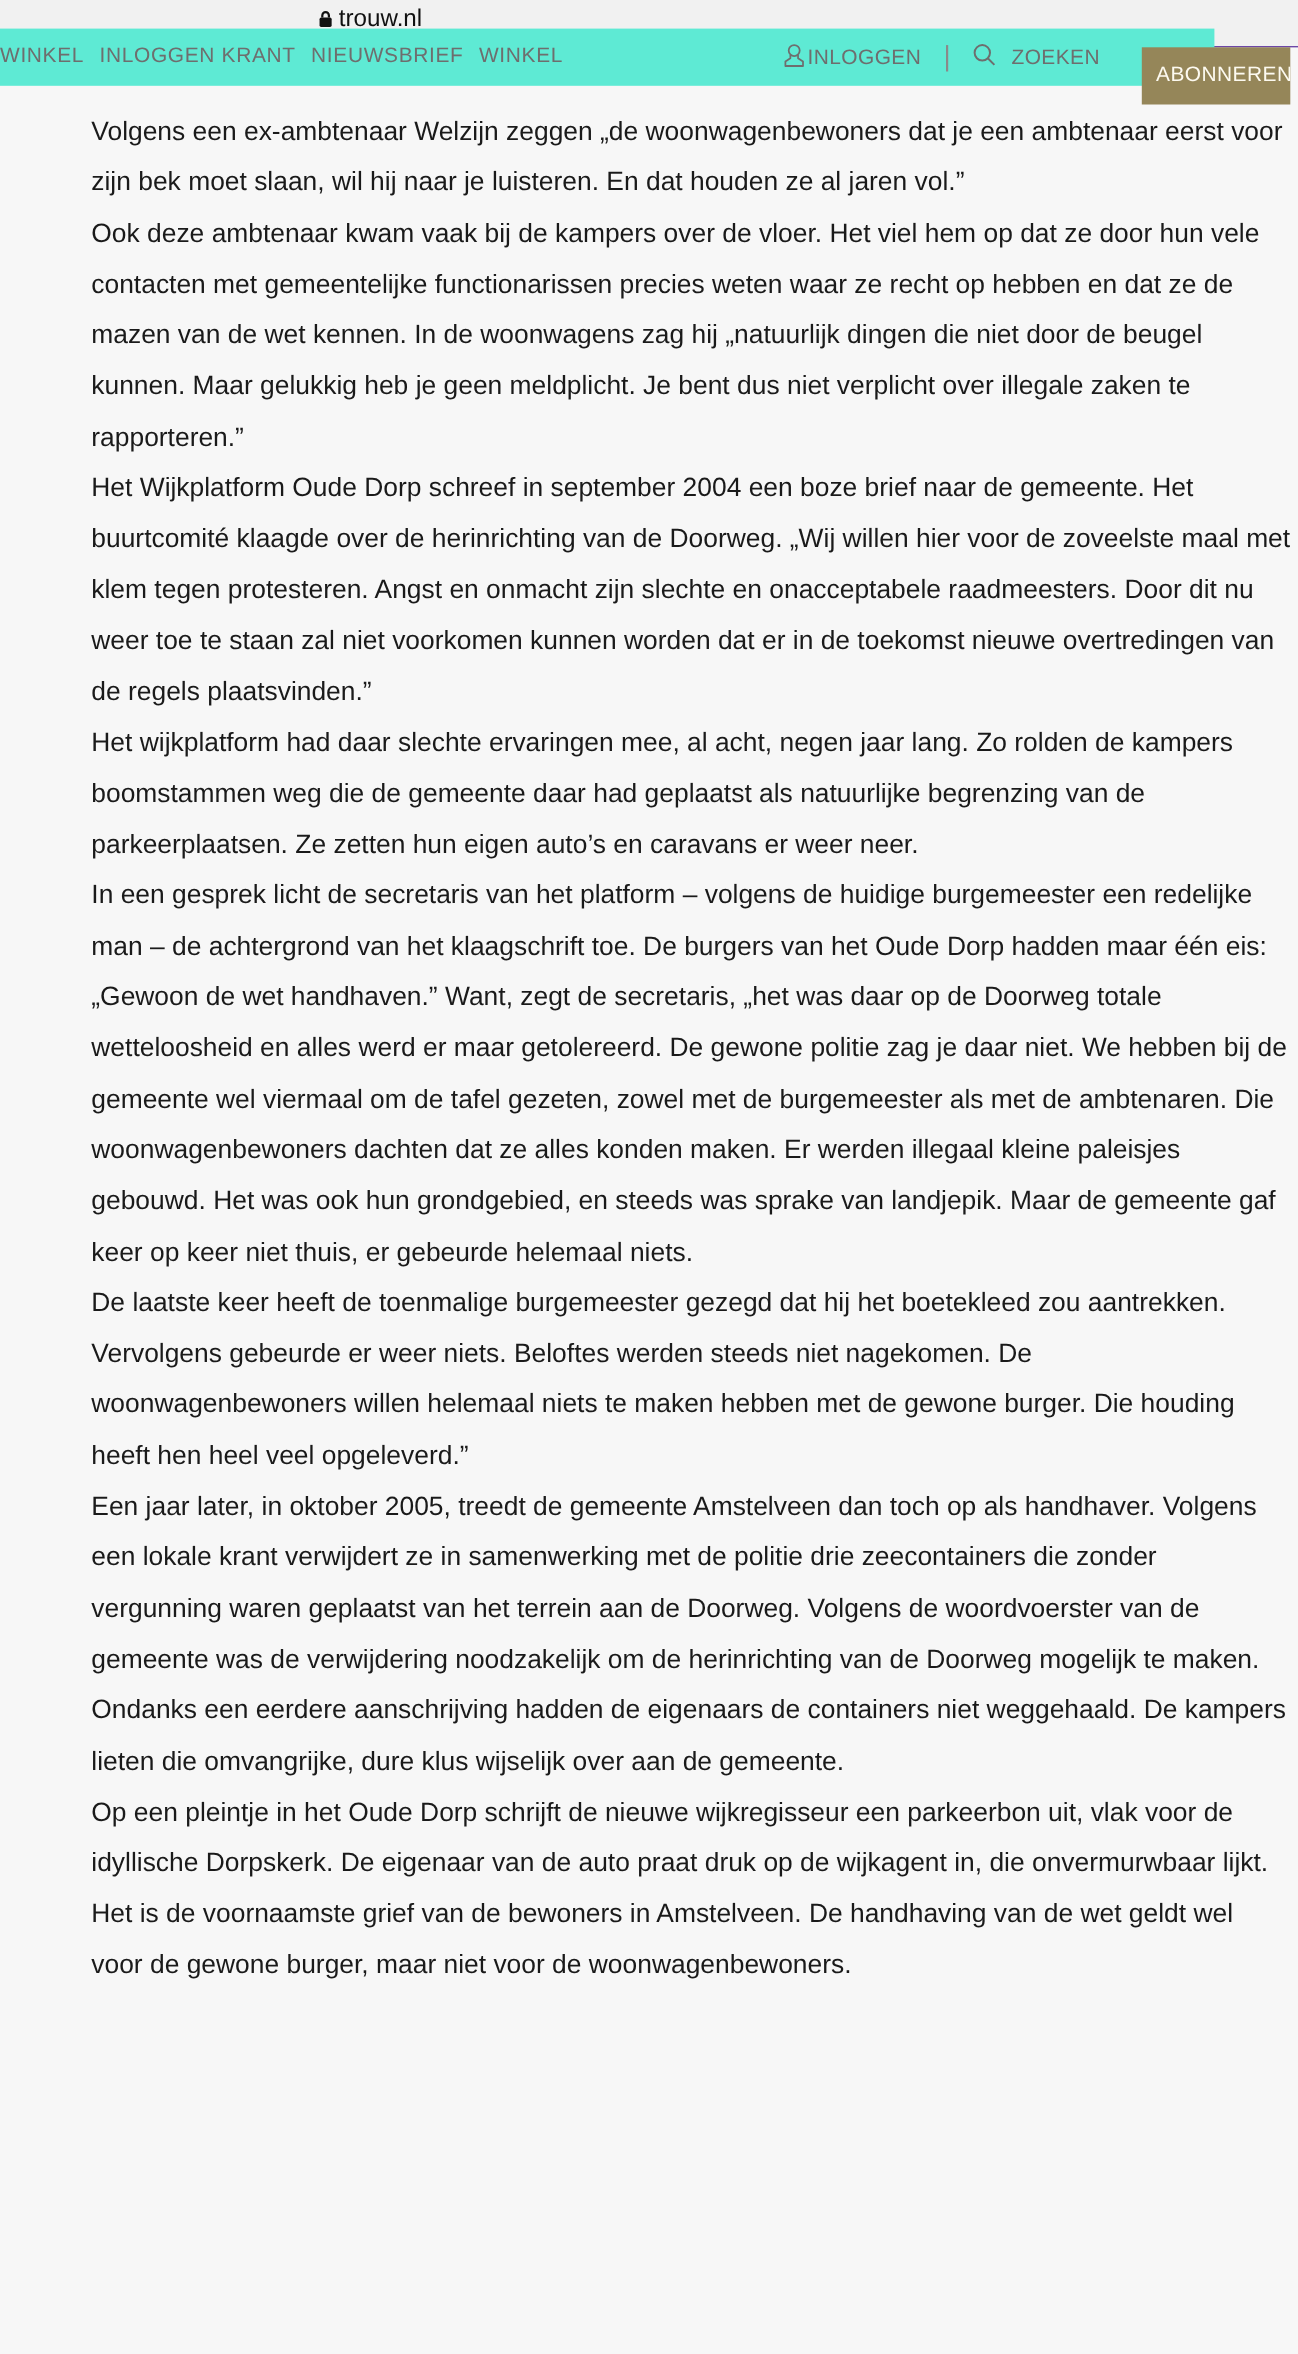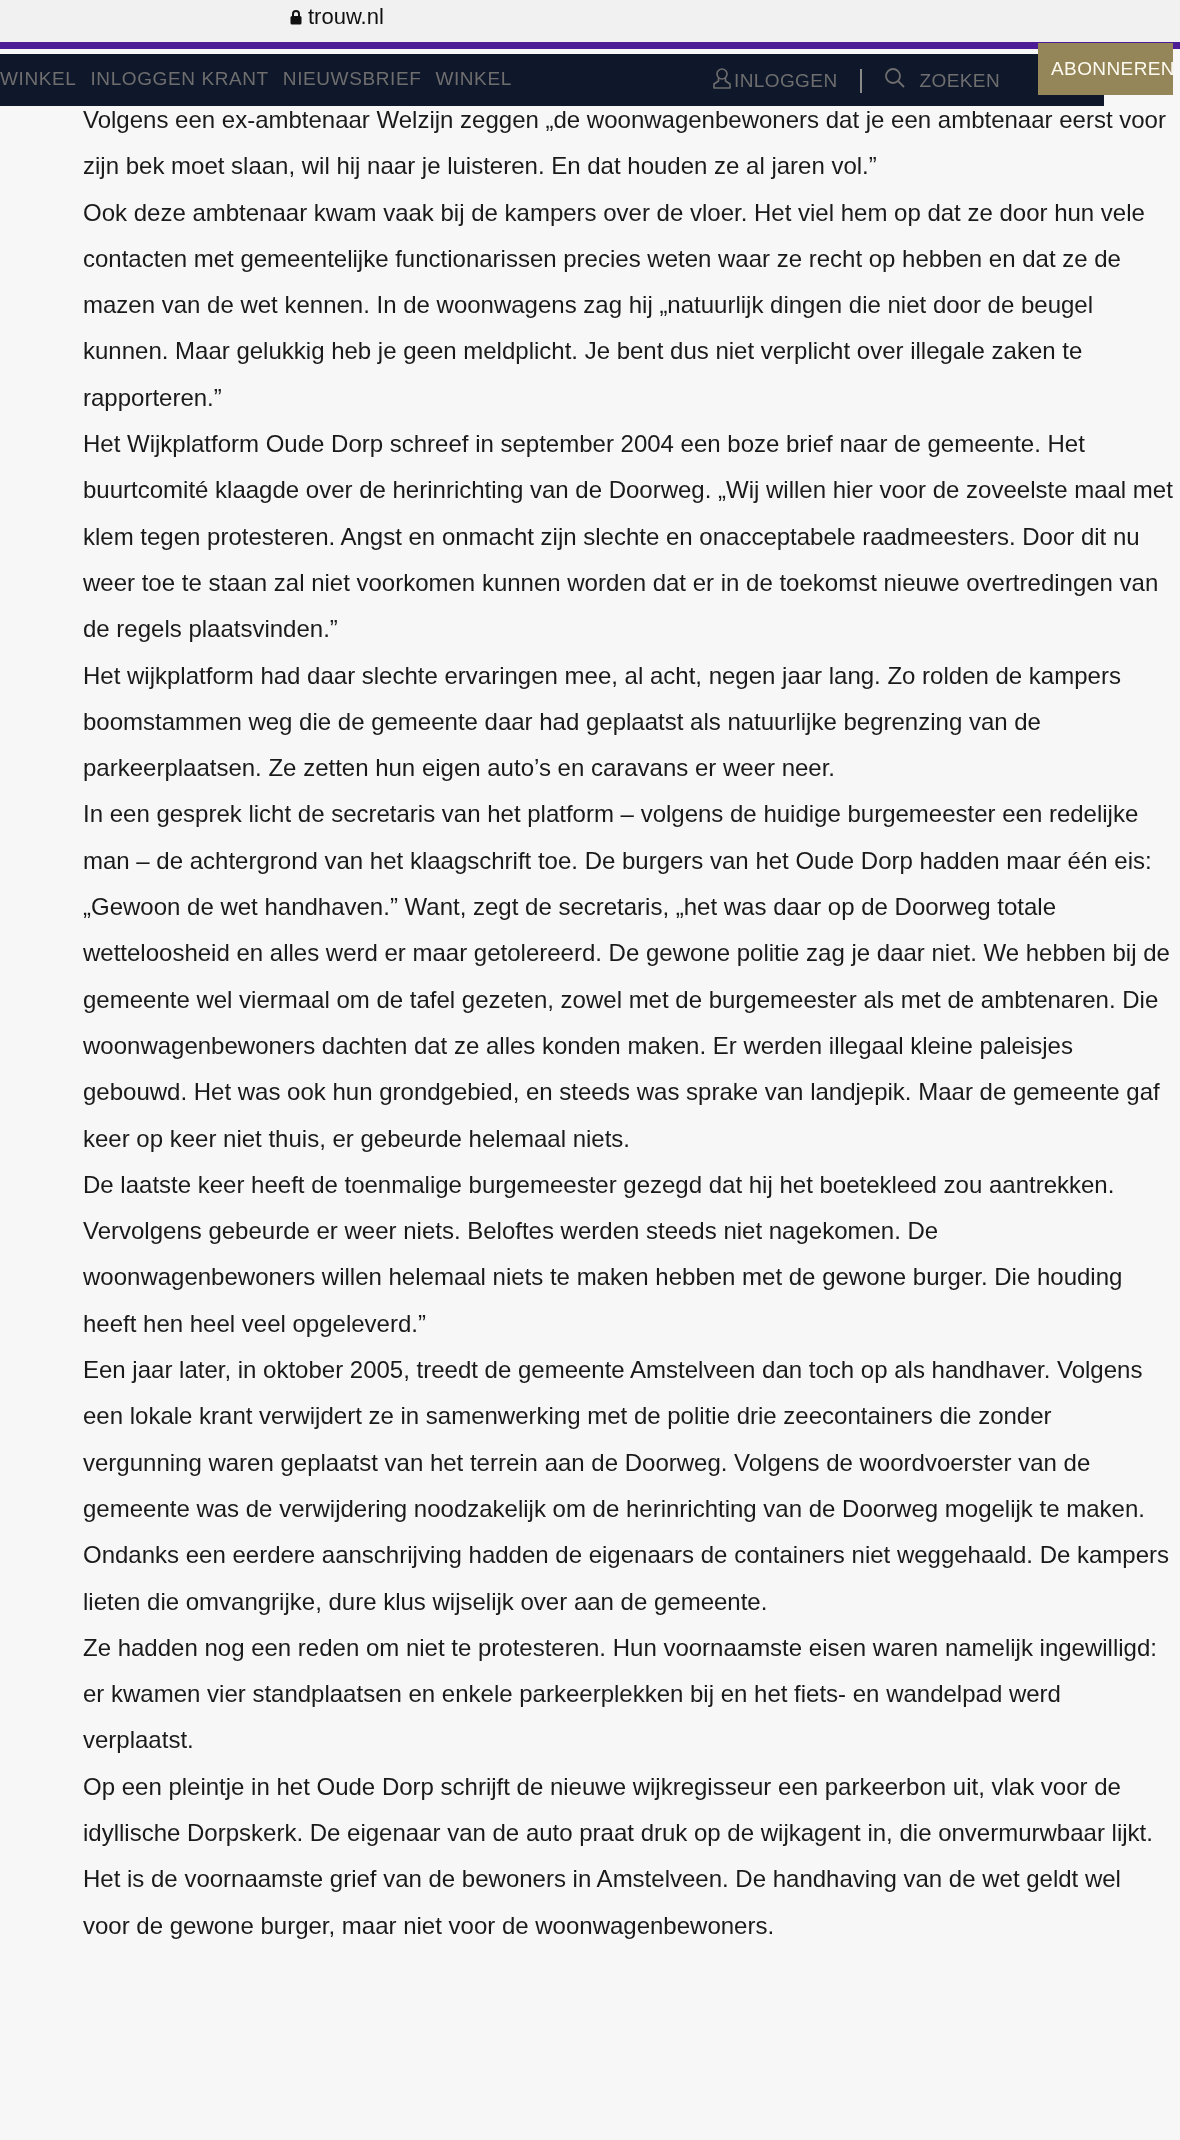--- a/index.html
+++ b/index.html
@@ -13,45 +13,45 @@
       overflow: hidden;
       position: relative;
       font-family: "Liberation Sans", sans-serif;
     }
     .urlbar {
       position: absolute;
       left: 0; top: 0;
       width: 1180px;
       height: 42px;
       background: #f1f1f1;
-      border-bottom: 7px solid #4c1d95;
+      border-bottom: 1px solid #4c1d95;
     }
     .url {
       position: absolute;
       left: 290px;
       top: 4px;
       font-size: 22px;
       color: #111;
       display: flex;
       align-items: center;
       gap: 6px;
     }
     .lock {
       display: inline-block;
       width: 12px;
       height: 16px;
       position: relative;
     }
     .lock svg { display: block; }
     .nav {
       position: absolute;
-      left: 0; top: 54px;
+      left: 0; top: 26px;
       width: 1104px;
       height: 52px;
-      background: #0f172a;
+      background: #5eead4;
     }
     .nav-left {
       position: absolute;
       left: 0;
       top: 14px;
       display: flex;
       gap: 14px;
       font-size: 19px;
       color: #6e6e6e;
       letter-spacing: 0.6px;
@@ -158,15 +158,14 @@
 <div class="subscribe">ABONNEREN</div>
 
 <div class="article">
   <p>Volgens een ex-ambtenaar Welzijn zeggen „de woonwagenbewoners dat je een ambtenaar eerst voor zijn bek moet slaan, wil hij naar je luisteren. En dat houden ze al jaren vol.”</p>
   <p>Ook deze ambtenaar kwam vaak bij de kampers over de vloer. Het viel hem op dat ze door hun vele contacten met gemeentelijke functionarissen precies weten waar ze recht op hebben en dat ze de mazen van de wet kennen. In de woonwagens zag hij „natuurlijk dingen die niet door de beugel kunnen. Maar gelukkig heb je geen meldplicht. Je bent dus niet verplicht over illegale zaken te rapporteren.”</p>
   <p>Het Wijkplatform Oude Dorp schreef in september 2004 een boze brief naar de gemeente. Het buurtcomité klaagde over de herinrichting van de Doorweg. „Wij willen hier voor de zoveelste maal met klem tegen protesteren. Angst en onmacht zijn slechte en onacceptabele raadmeesters. Door dit nu weer toe te staan zal niet voorkomen kunnen worden dat er in de toekomst nieuwe overtredingen van de regels plaatsvinden.”</p>
   <p>Het wijkplatform had daar slechte ervaringen mee, al acht, negen jaar lang. Zo rolden de kampers boomstammen weg die de gemeente daar had geplaatst als natuurlijke begrenzing van de parkeerplaatsen. Ze zetten hun eigen auto’s en caravans er weer neer.</p>
   <p>In een gesprek licht de secretaris van het platform – volgens de huidige burgemeester een redelijke man – de achtergrond van het klaagschrift toe. De burgers van het Oude Dorp hadden maar één eis: „Gewoon de wet handhaven.” Want, zegt de secretaris, „het was daar op de Doorweg totale wetteloosheid en alles werd er maar getolereerd. De gewone politie zag je daar niet. We hebben bij de gemeente wel viermaal om de tafel gezeten, zowel met de burgemeester als met de ambtenaren. Die woonwagenbewoners dachten dat ze alles konden maken. Er werden illegaal kleine paleisjes gebouwd. Het was ook hun grondgebied, en steeds was sprake van landjepik. Maar de gemeente gaf keer op keer niet thuis, er gebeurde helemaal niets.</p>
   <p>De laatste keer heeft de toenmalige burgemeester gezegd dat hij het boetekleed zou aantrekken. Vervolgens gebeurde er weer niets. Beloftes werden steeds niet nagekomen. De woonwagenbewoners willen helemaal niets te maken hebben met de gewone burger. Die houding heeft hen heel veel opgeleverd.”</p>
   <p>Een jaar later, in oktober 2005, treedt de gemeente Amstelveen dan toch op als handhaver. Volgens een lokale krant verwijdert ze in samenwerking met de politie drie zeecontainers die zonder vergunning waren geplaatst van het terrein aan de Doorweg. Volgens de woordvoerster van de gemeente was de verwijdering noodzakelijk om de herinrichting van de Doorweg mogelijk te maken. Ondanks een eerdere aanschrijving hadden de eigenaars de containers niet weggehaald. De kampers lieten die omvangrijke, dure klus wijselijk over aan de gemeente.</p>
-  <p>Ze hadden nog een reden om niet te protesteren. Hun voornaamste eisen waren namelijk ingewilligd: er kwamen vier standplaatsen en enkele parkeerplekken bij en het fiets- en wandelpad werd verplaatst.</p>
   <p>Op een pleintje in het Oude Dorp schrijft de nieuwe wijkregisseur een parkeerbon uit, vlak voor de idyllische Dorpskerk. De eigenaar van de auto praat druk op de wijkagent in, die onvermurwbaar lijkt. Het is de voornaamste grief van de bewoners in Amstelveen. De handhaving van de wet geldt wel voor de gewone burger, maar niet voor de woonwagenbewoners.</p>
 </div>
 
 </body></html>

